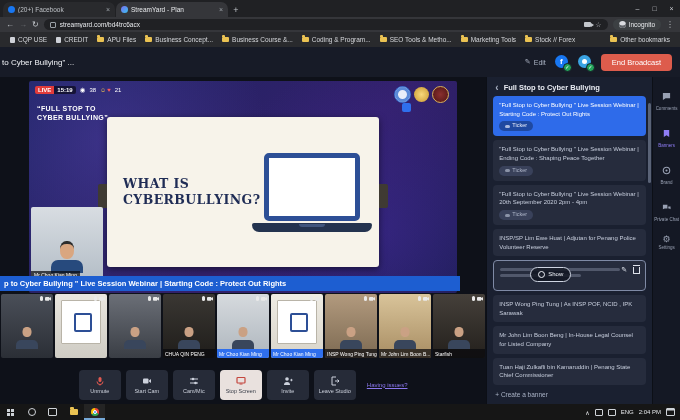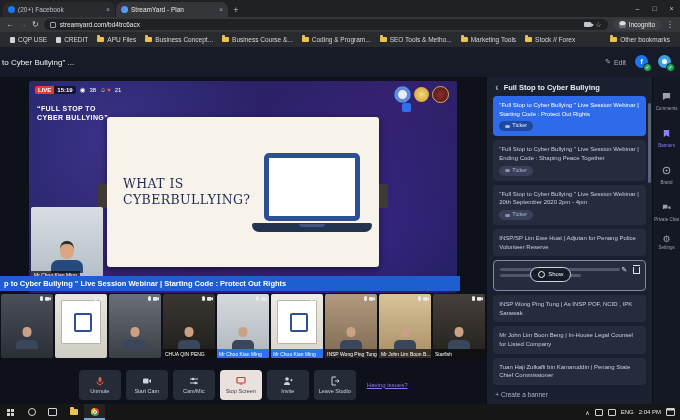--- a/index.html
+++ b/index.html
@@ -72,21 +72,21 @@
   .logo{width:15px;height:15px;border-radius:50%;}
   .l1{background:#e8eef9;border:1px solid #2a62c9;box-shadow:inset 0 0 0 3px #5a8ad8;}
   .l2{background:radial-gradient(circle,#f7d87c,#c9972e);}
   .l3{background:radial-gradient(circle,#8a2f2f,#4e1414);border:1px solid #d8b05a;}
   .logo-badge{position:absolute;right:46px;top:22px;width:9px;height:9px;border-radius:2px;background:#2f6fed;z-index:2;}
 
   .slide{position:absolute;left:50%;top:36px;transform:translateX(-50%);width:272px;height:150px;background:#f7f3ea;border-radius:3px;box-shadow:0 2px 7px rgba(0,0,0,.5);display:flex;align-items:center;}
   .side-tab{position:absolute;width:9px;height:24px;background:#3f3a33;top:50%;margin-top:-8px;}
   .side-tab.left{left:-9px;border-radius:2px 0 0 2px;}
   .side-tab.right{right:-9px;border-radius:0 2px 2px 0;}
-  .slide-title{width:45%;padding-left:16px;color:#1f2c55;font-family:"DejaVu Serif",serif;font-weight:normal;font-size:12.5px;letter-spacing:.4px;line-height:1.3;}
+  .slide-title{width:45%;padding-left:16px;color:#1f2c55;font-family:"DejaVu Serif",serif;font-weight:bold;font-size:12.5px;letter-spacing:.4px;line-height:1.3;}
   .slide-title span{display:block;}
   .laptop{width:55%;display:flex;flex-direction:column;align-items:center;}
   .lt-screen{width:86px;height:58px;border:5px solid #2d4f96;border-radius:5px;background:#fff;}
   .lt-base{width:120px;height:9px;background:#24334f;border-radius:2px 2px 7px 7px;margin-top:2px;position:relative;}
   .lt-base::after{content:"";position:absolute;left:50%;top:1px;transform:translateX(-50%);width:26px;height:3px;background:#41567e;border-radius:0 0 3px 3px;}
 
   .presenter-cam{position:absolute;left:2px;bottom:14px;width:72px;height:72px;background:linear-gradient(180deg,#d8dde2,#b4bec7);border-radius:2px;overflow:hidden;z-index:4;}
   .cam-person{position:absolute;left:50%;bottom:6px;transform:translateX(-50%);width:36px;height:32px;}
   .cam-person::before{content:"";position:absolute;top:0;left:50%;transform:translateX(-50%);width:14px;height:15px;background:#d9a680;border-radius:45%;border-top:3px solid #2d2d2d;}
   .cam-person::after{content:"";position:absolute;bottom:0;left:50%;transform:translateX(-50%);width:32px;height:13px;background:#274a7d;border-radius:7px 7px 0 0;}
@@ -266,20 +266,21 @@
         <span>Edit</span>
       </span>
       <span class="dest">
         <span class="dest-circle fb">f</span>
         <span class="dest-check">✓</span>
       </span>
       <span class="dest">
         <span class="dest-circle d2"></span>
         <span class="dest-check">✓</span>
       </span>
+      <button class="endbtn">End Broadcast</button>
     </div>
   </div>
 
   <div class="app-body">
 
     <div class="main-col">
       <div class="stage-wrap">
         <div class="stage">
           <div class="live-row">
             <span class="live-pill">

